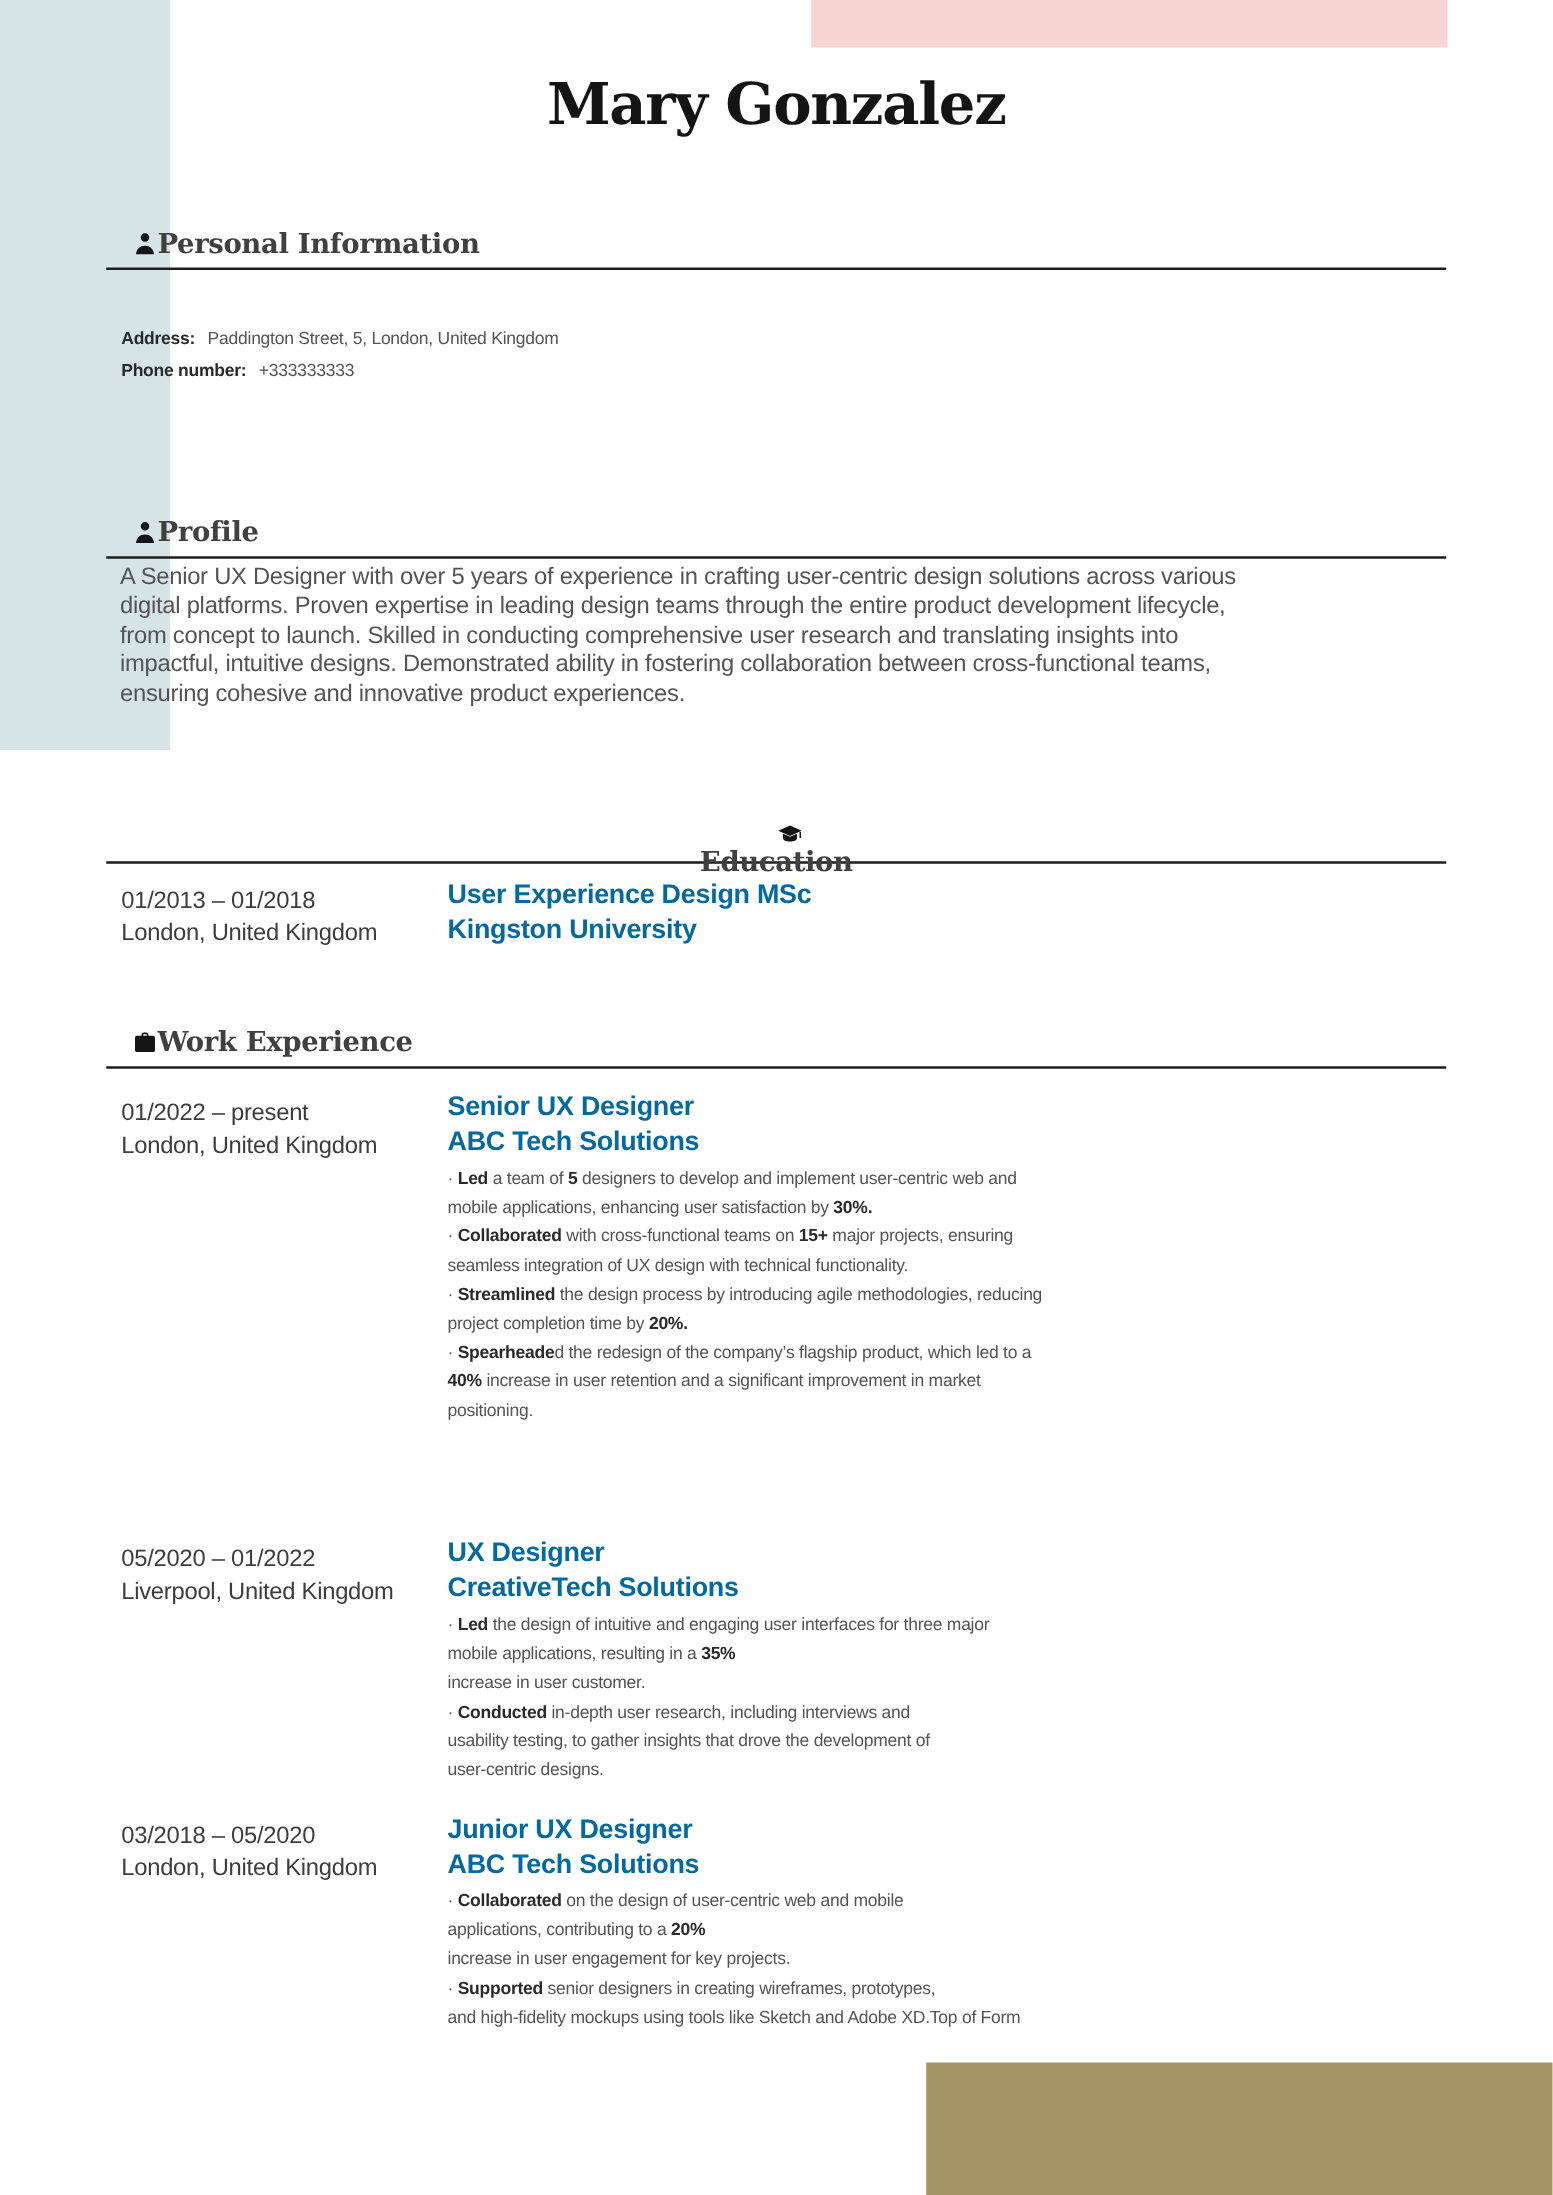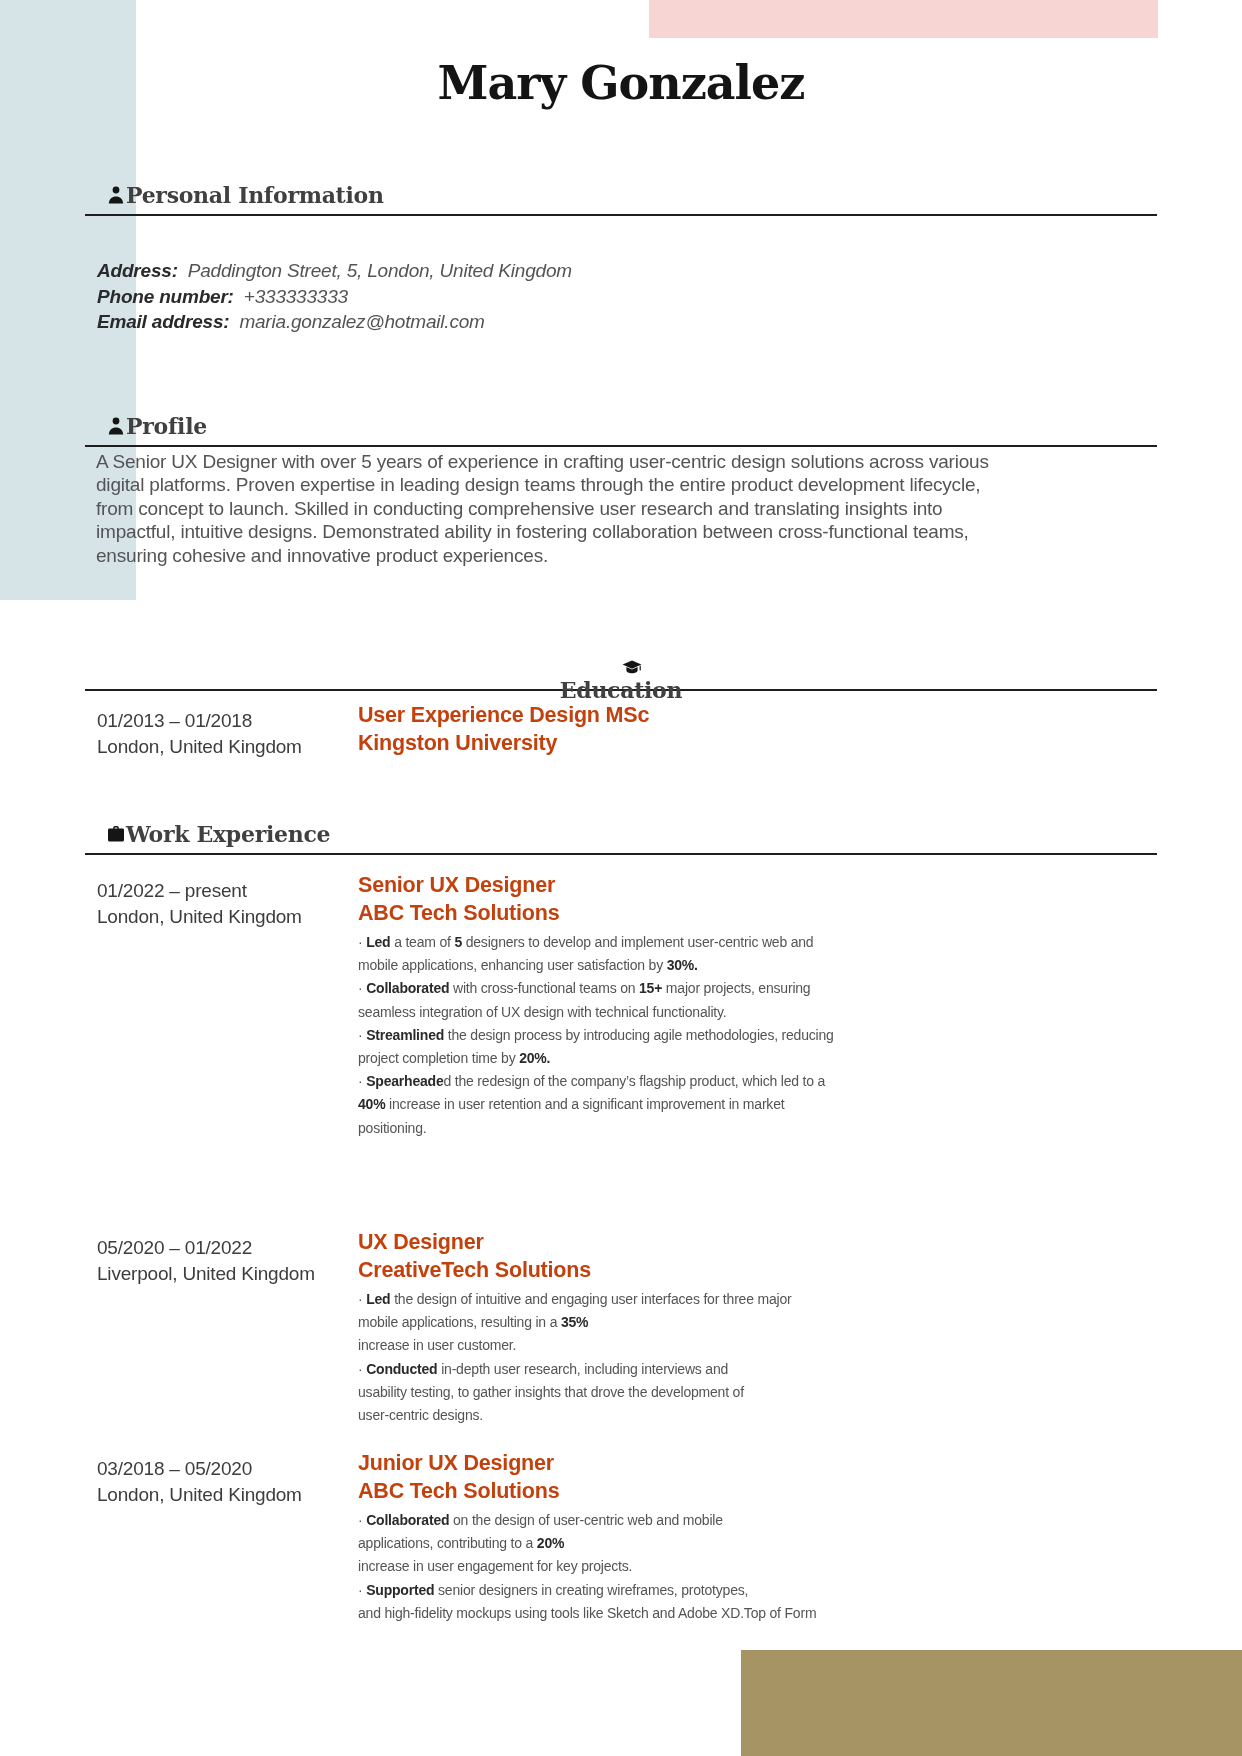--- a/index.html
+++ b/index.html
@@ -36,37 +36,37 @@
   .sec .ic svg{display:block;width:20px;height:20px;fill:#151515;}
   .sec .txt{
     font-family:"DejaVu Serif", serif;font-weight:bold;
     font-size:22px;line-height:24px;color:#404040;letter-spacing:-0.3px;
   }
   .sec-personal{top:183px;}
   .sec-profile{top:414px;}
   .sec-education{top:658px;flex-direction:column;}
   .sec-work{top:822px;}
 
-  .info{position:absolute;left:97px;top:258px;font-size:19px;line-height:25.5px;letter-spacing:-0.2px;font-style:italic;}
+  .info{position:absolute;left:97px;top:258px;font-size:14px;line-height:25.5px;letter-spacing:-0.2px;}
   .info .row{white-space:nowrap;}
   .info .lbl{font-weight:bold;color:var(--bold);margin-right:10px;}
   .info .val{color:var(--body);}
 
   .profile-text{
     position:absolute;left:96px;top:450px;width:1075px;
     font-size:19px;line-height:23.4px;color:var(--body);
     white-space:pre-line;letter-spacing:-0.2px;
   }
 
   .entry{position:absolute;left:0;width:1242px;}
   .entry .meta{position:absolute;left:97px;top:6px;font-size:19px;line-height:25.5px;color:var(--dates);letter-spacing:-0.2px;}
   .entry .meta .loc{color:var(--dates);}
   .entry .main{position:absolute;left:358px;top:0;width:760px;}
   .entry .etitle,.entry .ecompany{
-    font-size:21.5px;font-weight:bold;line-height:27.5px;color:#c2410c;letter-spacing:-0.2px;
+    font-size:21.5px;font-weight:bold;line-height:27.5px;color:#0369a1;letter-spacing:-0.2px;
   }
   .entry .bullets{margin-top:4px;width:745px;font-size:14px;line-height:23.2px;color:var(--body);letter-spacing:-0.2px;}
   .bullets .b{font-weight:bold;color:var(--bold);}
   .edu-entry{top:702px;}
   .we-1{top:872px;}
   .we-2{top:1229px;}
   .we-3{top:1450px;}
 </style>
 </head>
 <body>
@@ -85,23 +85,20 @@
   </span>
   <span class="txt">Personal Information</span>
 </div>
 
 <div class="info">
   <div class="row">
     <span class="lbl">Address:</span><span class="val">Paddington Street, 5, London, United Kingdom</span>
   </div>
   <div class="row">
     <span class="lbl">Phone number:</span><span class="val">+333333333</span>
-  </div>
-  <div class="row">
-    <span class="lbl">Email address:</span><span class="val">maria.gonzalez@hotmail.com</span>
   </div>
 </div>
 
 <div class="sec sec-profile">
   <span class="ic">
     <svg viewBox="0 0 20 20">
         <path d="M10 1.6a3.4 3.4 0 0 1 3.4 3.4A3.4 3.4 0 0 1 10 8.4 3.4 3.4 0 0 1 6.6 5 3.4 3.4 0 0 1 10 1.6zM2.8 18.4c.3-4.2 3.3-6.9 7.2-6.9s6.9 2.7 7.2 6.9z"></path>
       </svg>
   </span>
   <span class="txt">Profile</span>

